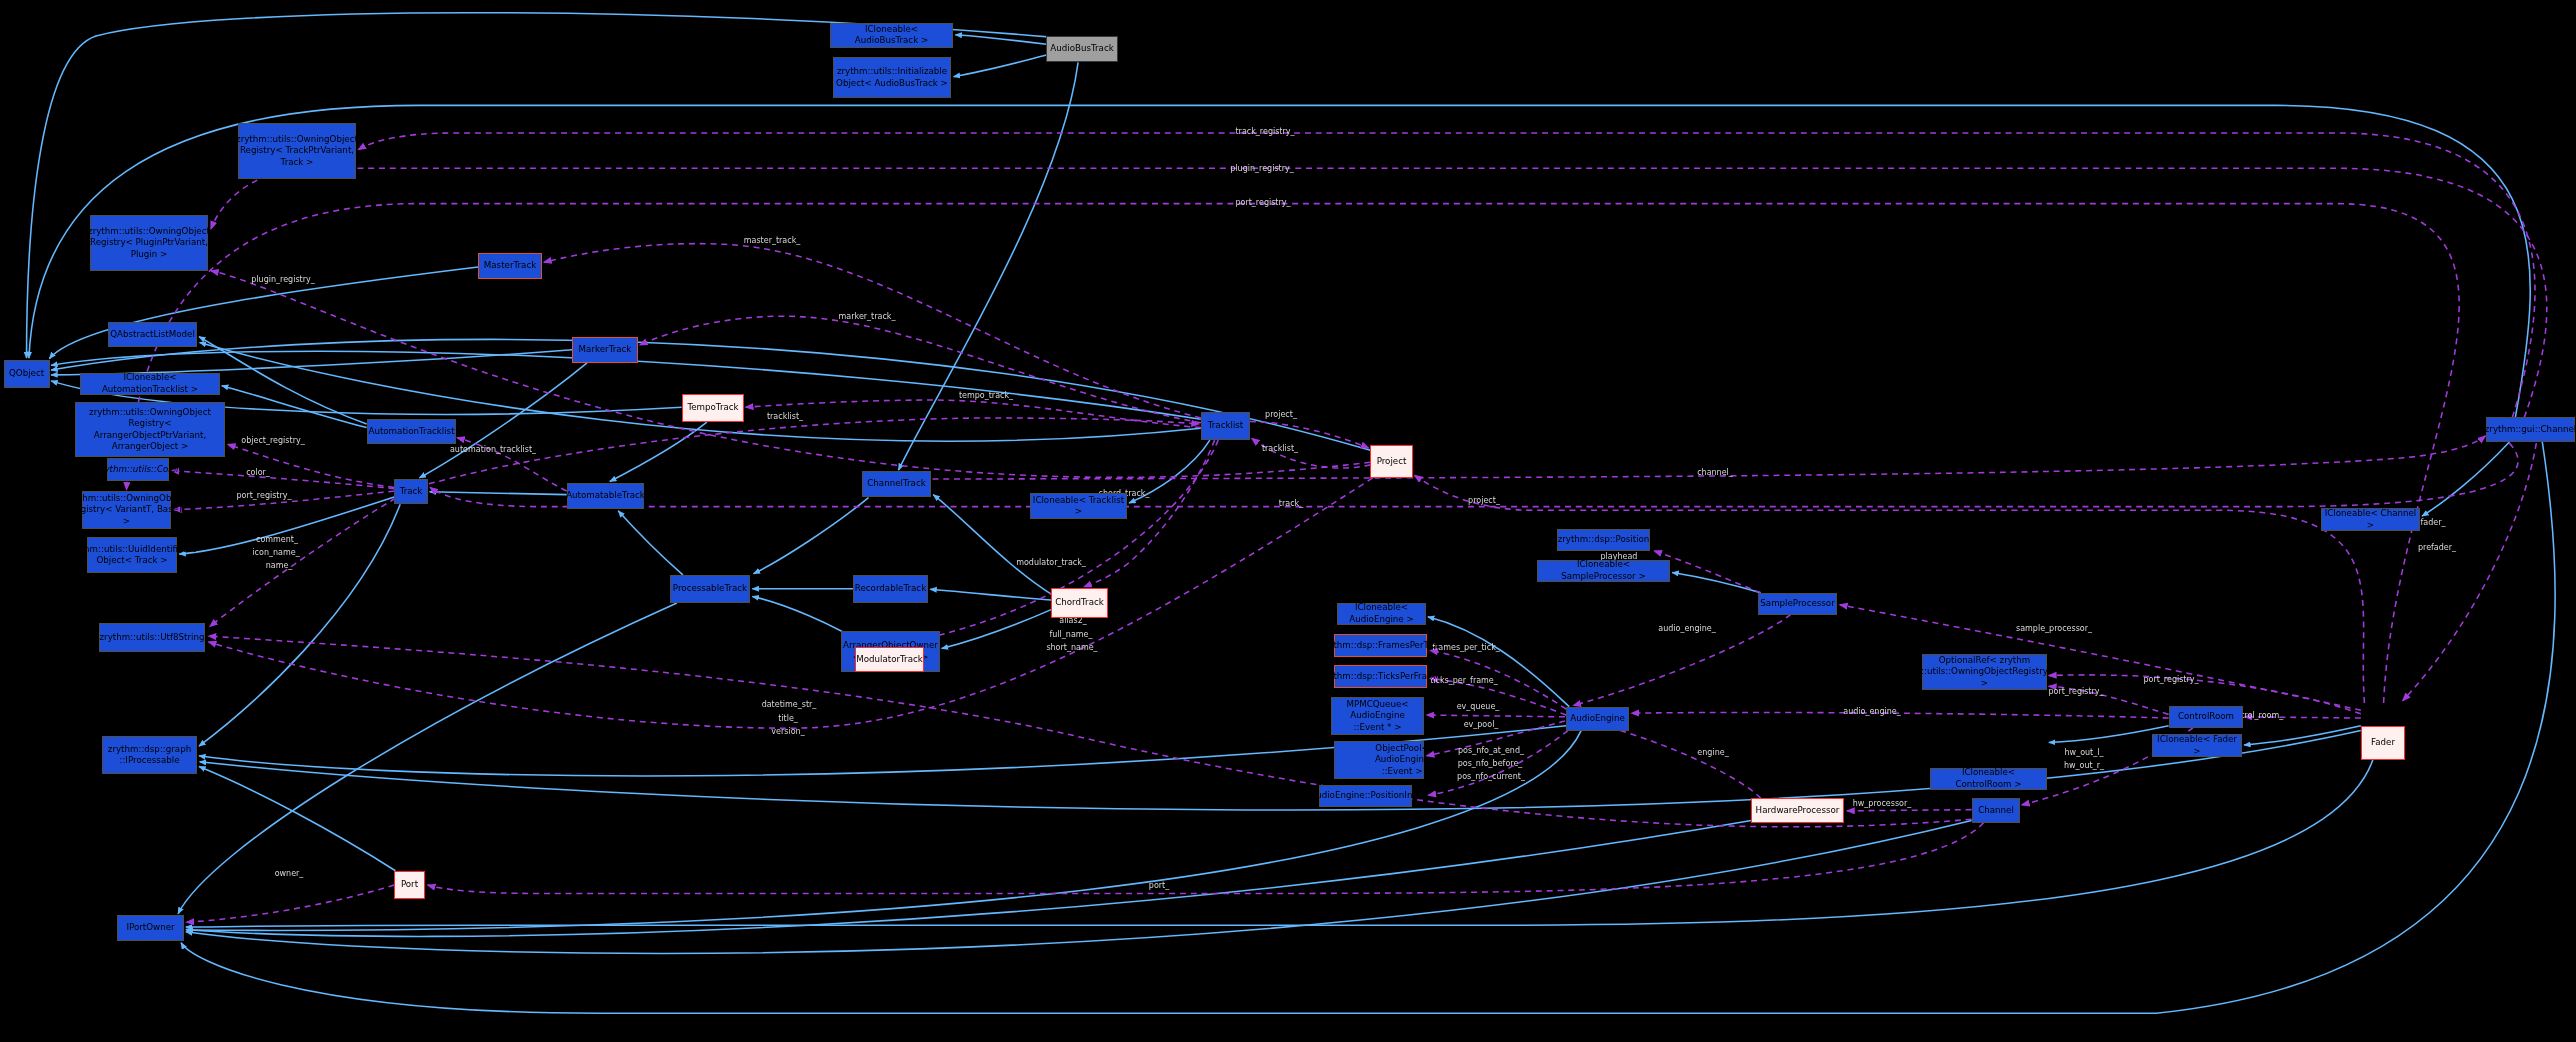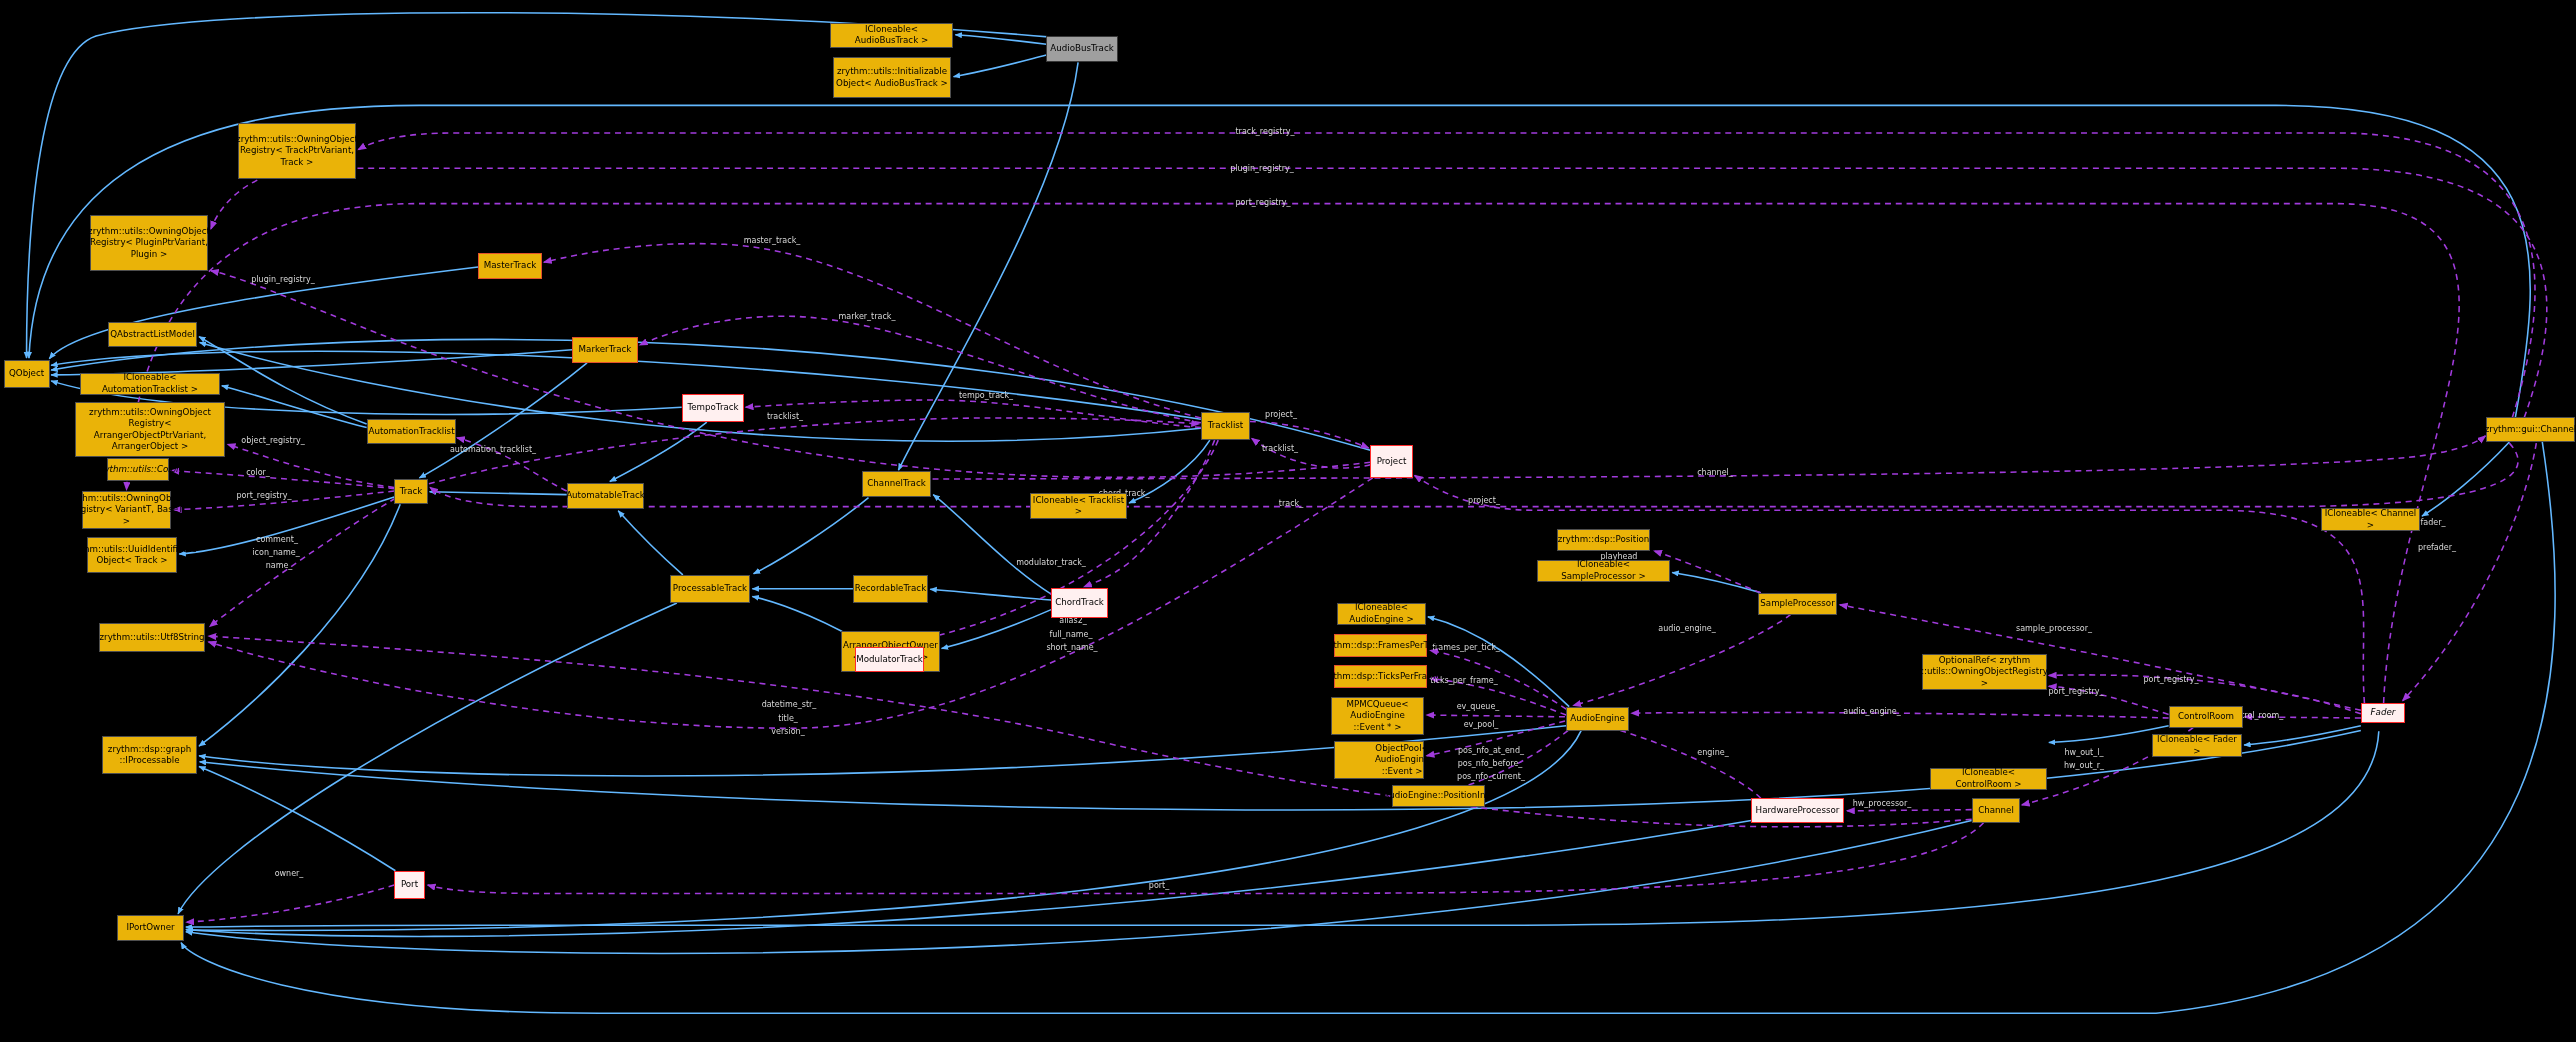--- a/index.html
+++ b/index.html
@@ -2,21 +2,21 @@
 <html style="font-size:9.6px"><head>
 <meta charset="utf-8">
 <style>
   html,body{margin:0;padding:0;background:#000;}
   #stage{position:relative;width:2576px;height:1042px;background:#000;overflow:hidden;
          font-family:"DejaVu Sans","Liberation Sans",sans-serif;}
   #edges{position:absolute;left:0;top:0;width:2576px;height:1042px;}
   path.inherit{fill:none;stroke:#63B8FF;stroke-width:2.6px;}
   path.usage{fill:none;stroke:#A13BDC;stroke-width:2.6px;stroke-dasharray:10 8;}
   .node{position:absolute;display:flex;align-items:center;justify-content:center;
-        text-align:center;background:#eab308;border:1.2px solid #4e4e4e;color:#000;
+        text-align:center;background:#1d4ed8;border:1.2px solid #4e4e4e;color:#000;
         font-size:8.7px;line-height:1.3;white-space:pre-line;box-sizing:border-box;
         padding:0.6px 1.8px;z-index:3;}
   .node.current{background:#9f9f9f;border-color:#383838;}
   .node.orangeline{border-color:#E3502B;}
   .node.pink{background:#FFF0F0;border-color:#FF2A2A;}
   .elabel{position:absolute;transform:translate(-50%,-50%);color:#D9D9D9;
           font-size:8px;white-space:nowrap;z-index:2;}
 </style>
 </head>
 <body>
@@ -158,27 +158,27 @@
       <div class="node" style="left: 1557px; top: 529px; width: 93px; height: 21.6px;">zrythm::dsp::Position</div>
       <div class="node" style="left: 1537px; top: 560px; width: 133px; height: 21.6px;">ICloneable&lt; SampleProcessor &gt;</div>
       <div class="node" style="left: 1758px; top: 593px; width: 79px; height: 21.6px;">SampleProcessor</div>
       <div class="node" style="left: 1337px; top: 603px; width: 89px; height: 21.6px;">ICloneable&lt; AudioEngine &gt;</div>
       <div class="node orangeline" style="left: 1334px; top: 634px; width: 93px; height: 23px;">zrythm::dsp::FramesPerTick</div>
       <div class="node orangeline" style="left: 1334px; top: 665px; width: 93px; height: 23px;">zrythm::dsp::TicksPerFrame</div>
       <div class="node" style="left: 1331px; top: 697px; width: 93px; height: 38px;">MPMCQueue&lt; AudioEngine
 ::Event * &gt;</div>
       <div class="node" style="left: 1334px; top: 741px; width: 90px; height: 38px; padding-left: 48px;">ObjectPool&lt; AudioEngine
 ::Event &gt;</div>
-      <div class="node" style="left: 1392px; top: 785px; width: 93px; height: 21.6px;">AudioEngine::PositionInfo</div>
+      <div class="node" style="left: 1319px; top: 785px; width: 93px; height: 21.6px;">AudioEngine::PositionInfo</div>
       <div class="node" style="left: 1566px; top: 707px; width: 63px; height: 24px;">AudioEngine</div>
       <div class="node" style="left: 1922px; top: 654px; width: 125px; height: 36px;">OptionalRef&lt; zrythm
 ::utils::OwningObjectRegistry &gt;</div>
       <div class="node" style="left: 2169px; top: 706px; width: 74px; height: 21.6px;">ControlRoom</div>
       <div class="node" style="left: 1930px; top: 732px; width: 117px; height: 21.6px; margin-top: 36px;">ICloneable&lt; ControlRoom &gt;</div>
-      <div class="node pink" style="left: 2361px; top: 703px; width: 44px; height: 20px; font-style: italic;">Fader</div>
+      <div class="node pink" style="left: 2361px; top: 726px; width: 44px; height: 34px;">Fader</div>
       <div class="node" style="left: 2152px; top: 734px; width: 90px; height: 23px;">ICloneable&lt; Fader &gt;</div>
       <div class="node pink" style="left: 1751px; top: 798px; width: 93px; height: 24.6px;">HardwareProcessor</div>
       <div class="node" style="left: 1972px; top: 798px; width: 48px; height: 24.6px;">Channel</div>
       <div class="node" style="left: 102px; top: 736px; width: 95px; height: 38px;">zrythm::dsp::graph
 ::IProcessable</div>
       <div class="node pink" style="left: 394px; top: 871px; width: 31px; height: 28px;">Port</div>
       <div class="node" style="left: 117px; top: 915px; width: 67px; height: 26px;">IPortOwner</div>
     </div>
   <div id="label-layer">
       <div class="elabel" style="left: 1265px; top: 131px;">track_registry_</div>

